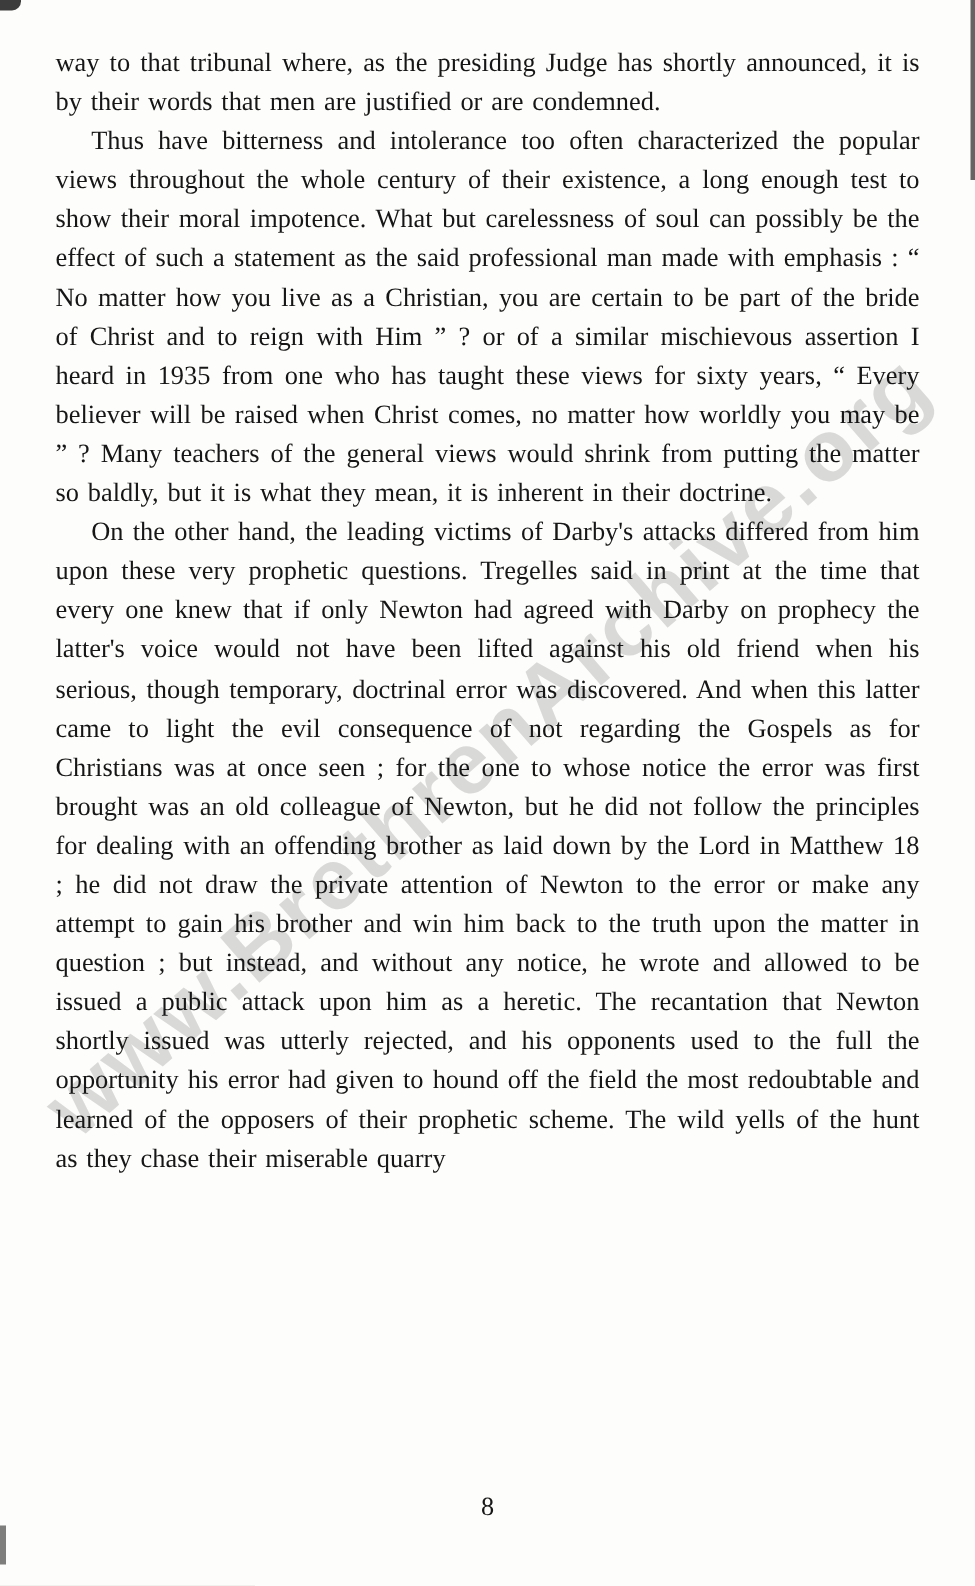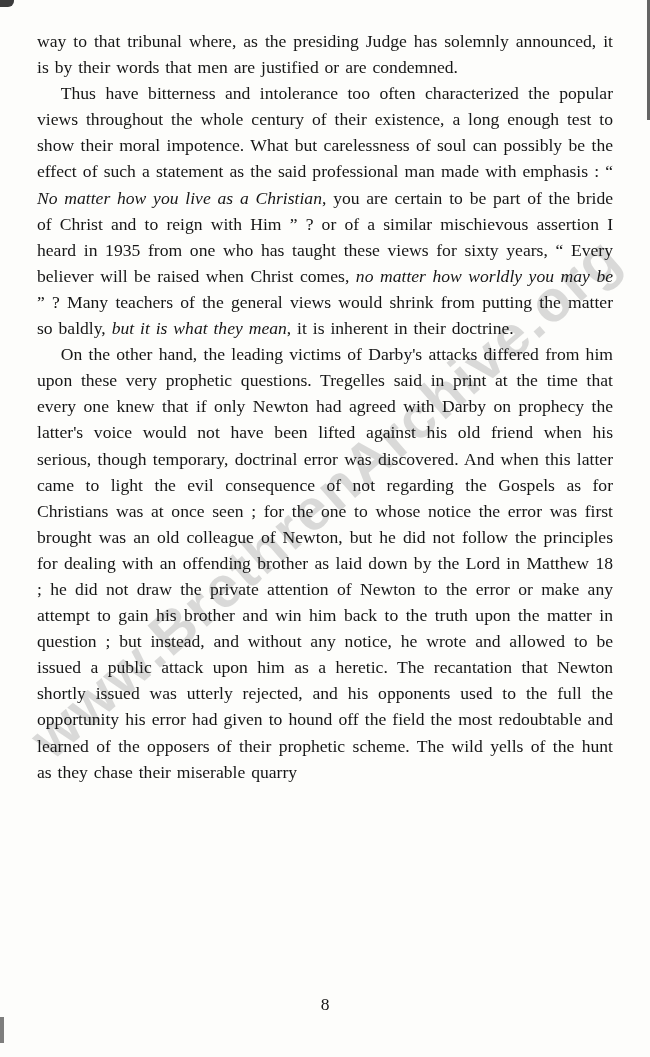--- a/index.html
+++ b/index.html
@@ -65,21 +65,20 @@
     text-align: justify;
     word-spacing: 1.5px;
   }
   .para {
     margin: 0;
   }
   .para.indent {
     text-indent: 1.35em;
   }
   .ital {
-    font-style: italic;
   }
   .page-number {
     position: absolute;
     left: 0;
     right: 0;
     bottom: 42px;
     text-align: center;
     font-size: 17.5px;
   }
 </style>
@@ -89,21 +88,21 @@
 <div class="page">
 
   <div class="artifact-top-left"></div>
   <div class="artifact-right-edge"></div>
   <div class="artifact-bottom-left"></div>
 
   <div class="watermark">www.BrethrenArchive.org</div>
 
   <div class="text-block">
 
-    <p class="para"><span>way to that tribunal where, as the presiding Judge has solemnly announced, it is by their words that men are justified or are condemned.</span></p>
+    <p class="para"><span>way to that tribunal where, as the presiding Judge has shortly announced, it is by their words that men are justified or are condemned.</span></p>
 
     <p class="para indent"><span>Thus have bitterness and intolerance too often characterized the popular views throughout the whole century of their existence, a long enough test to show their moral impotence. What but carelessness of soul can possibly be the effect of such a statement as the said professional man made with emphasis : “ </span><span class="ital">No matter how you live as a Christian</span><span>, you are certain to be part of the bride of Christ and to reign with Him ” ?  or of a similar mischievous assertion I heard in 1935 from one who has taught these views for sixty years,  “ Every believer will be raised when Christ comes, </span><span class="ital">no matter how worldly you may be</span><span> ” ?  Many teachers of the general views would shrink from putting the matter so baldly, </span><span class="ital">but it is what they mean</span><span>, it is inherent in their doctrine.</span></p>
 
     <p class="para indent"><span>On the other hand, the leading victims of Darby's attacks differed from him upon these very prophetic questions. Tregelles said in print at the time that every one knew that if only Newton had agreed with Darby on prophecy the latter's voice would not have been lifted against his old friend when his serious, though temporary, doctrinal error was discovered. And when this latter came to light the evil consequence of not regarding the Gospels as for Christians was at once seen ; for the one to whose notice the error was first brought was an old colleague of Newton, but he did not follow the principles for dealing with an offending brother as laid down by the Lord in Matthew 18 ; he did not draw the private attention of Newton to the error or make any attempt to gain his brother and win him back to the truth upon the matter in question ; but instead, and without any notice, he wrote and allowed to be issued a public attack upon him as a heretic. The recantation that Newton shortly issued was utterly rejected, and his opponents used to the full the opportunity his error had given to hound off the field the most redoubtable and learned of the opposers of their prophetic scheme.  The wild yells of the hunt as they chase their miserable quarry</span></p>
 
   </div>
 
   <div class="page-number">8</div>
 
 </div>

